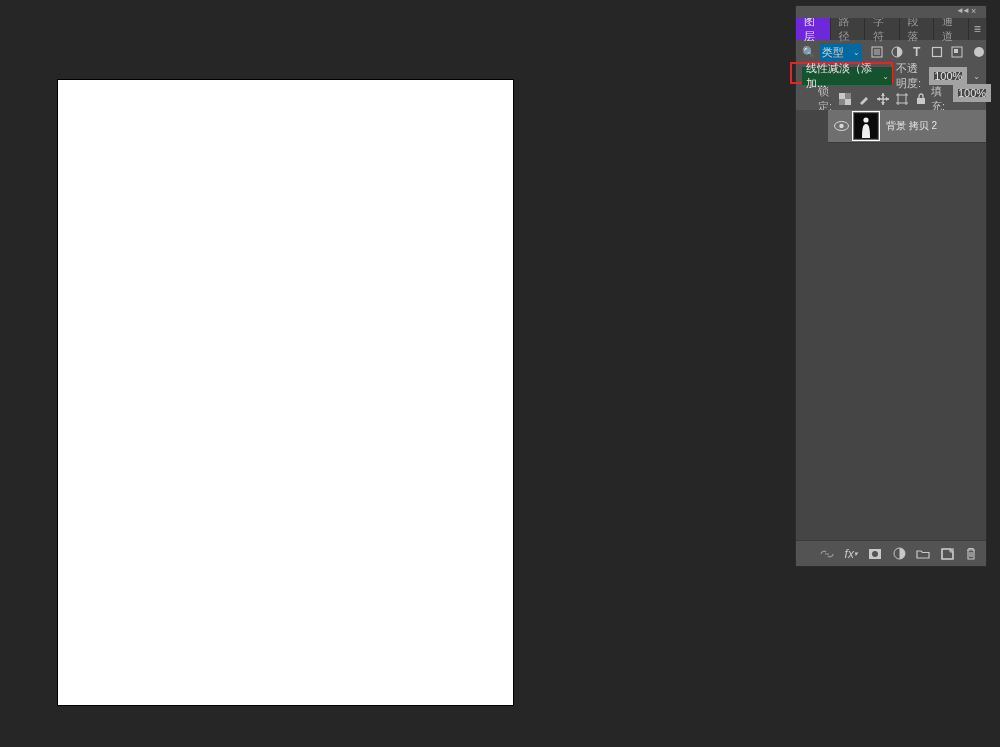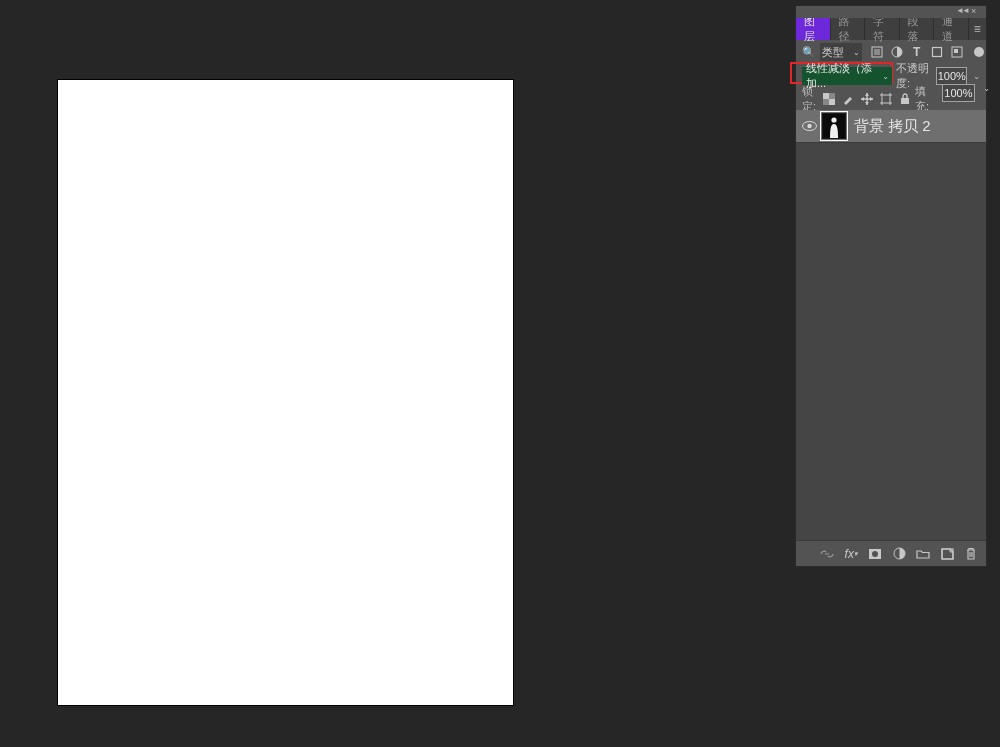--- a/index.html
+++ b/index.html
@@ -46,21 +46,21 @@
     margin-left: auto; width: 22px; display: flex; align-items: center; justify-content: center;
     color: #b8b8b8; font-size: 12px;
   }
 
   .filter-row {
     height: 24px; display: flex; align-items: center; padding: 0 6px;
     gap: 4px; color: #c8c8c8; font-size: 11px;
   }
   .search-icon { font-size: 11px; color: #c8c8c8; }
   .type-dd {
-    flex: 0 0 42px; height: 18px; background: #404040; color: #d8d8d8;
+    flex: 0 0 42px; height: 18px; background: #0369a1; color: #d8d8d8;
     font-size: 11px; display: flex; align-items: center; padding-left: 2px;
     position: relative;
   }
   .type-dd .dd-arrow { position: absolute; right: 2px; font-size: 8px; color:#c8c8c8;}
   .icon-strip { display: flex; gap: 6px; align-items: center; margin-left: 4px; }
   .icon-strip .ic { width: 14px; height: 14px; display:flex;align-items:center;justify-content:center;color:#c8c8c8; }
   .icon-strip .ic svg { display:block; }
   .icon-strip .dot { width:10px;height:10px;border-radius:50%;background:#c8c8c8; margin-left:4px;}
 
   .blend-row {
@@ -69,44 +69,44 @@
   }
   .blend-dd {
     flex: 0 0 90px; height: 18px; background: #14532d; color: #e6e6e6;
     display: flex; align-items: center; padding: 0 4px; position: relative;
     font-size: 11px;
   }
   .blend-dd .dd-arrow { position: absolute; right: 3px; font-size: 8px; color:#c8c8c8;}
   .opacity-label { color: #c8c8c8; font-size: 11px; }
   .pct-box {
     width: 40px; height: 18px; background:#474747; color:#e6e6e6; font-size:11px;
-    display:flex; align-items:center; justify-content:center; border:1px solid #a3a3a3;
+    display:flex; align-items:center; justify-content:center; border:5px solid #a3a3a3;
   }
   .pct-arrow { font-size:8px; color:#c8c8c8; margin-left:2px;}
 
   .red-outline {
     position: absolute; left: -6px; top: -2px; width: 103px; height: 22px;
     border: 2px solid #e02626; pointer-events: none;
   }
 
   .lock-row {
     height: 22px; display: flex; align-items: center; padding: 0 6px; gap: 4px;
     font-size: 11px; color: #c8c8c8;
   }
-  .lock-row .lbl { margin-right: 2px; color:#bdbdbd;}
+  .lock-row .lbl { margin-right: 2px; color:#bdbdbd;margin-left:16px;}
   .lock-icons { display: flex; gap: 6px; align-items: center; }
   .lock-icons .li { width:13px; height:13px; display:flex;align-items:center;justify-content:center; color:#c8c8c8;}
   .fill-seg { margin-left:auto; display:flex; align-items:flex-start; gap:6px; }
 
   .layer-list {
     flex: 1; background: #454545; overflow: hidden;
   }
   .layer-item {
     height: 33px; display: flex; align-items: center; padding: 0 6px 0 4px;
-    border-bottom: 1px solid #3a3a3a; color: #e6e6e6; font-size: 15px;
+    border-bottom: 1px solid #3a3a3a; color: #e6e6e6; font-size: 10px; margin-left: 32px;
   }
   .layer-item.selected { background: #6f6f6f; }
   .eye {
     width: 18px; height: 30px; display:flex; align-items:center; justify-content:center;
     color: #d8d8d8;
   }
   .thumb {
     width: 24px; height: 26px; background: #fff; margin: 0 8px 0 4px;
     border: 1px solid #1a1a1a; position: relative; overflow:hidden;
   }

